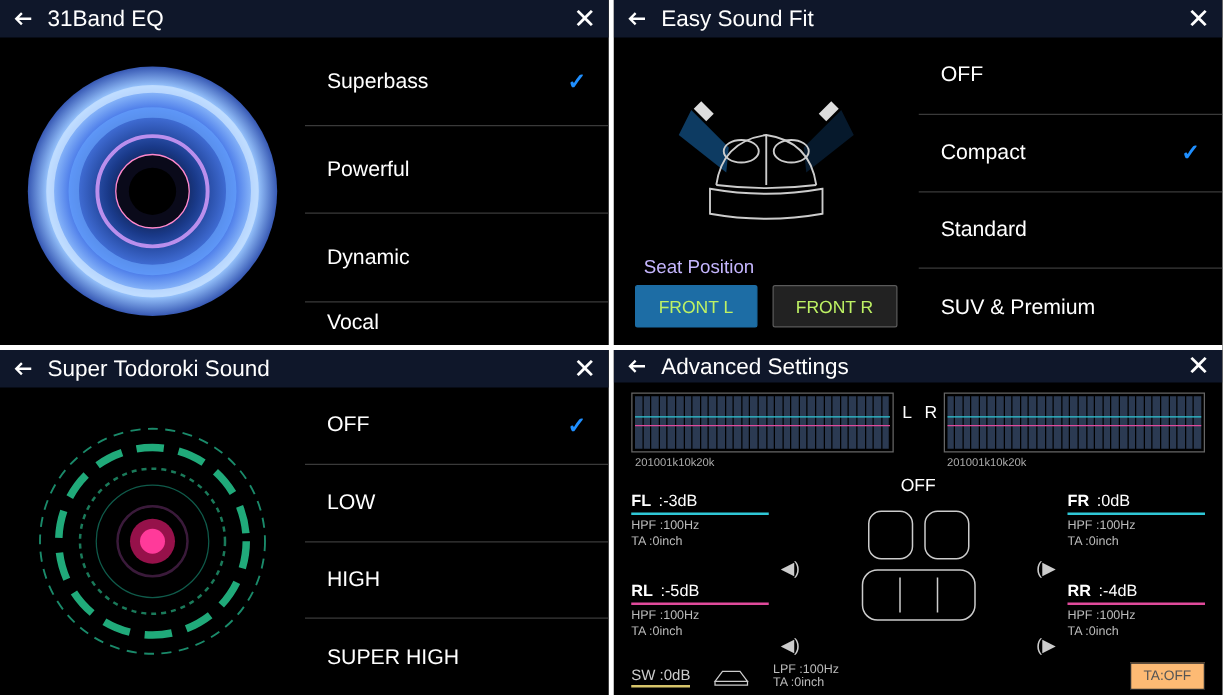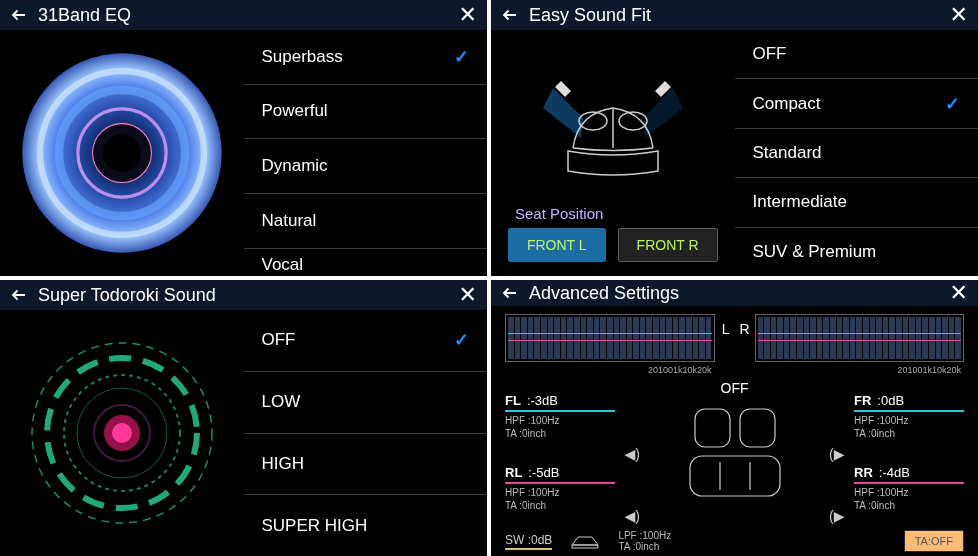--- a/index.html
+++ b/index.html
@@ -21,21 +21,21 @@
 .car-svg { flex: 1; width: 100%; display: flex; align-items: center; justify-content: center; }
 .seat-label { font-size: 15px; color: #c4b5fd; align-self: flex-start; margin-bottom: 6px; margin-left: 10px; }
 .seat-buttons { display: flex; gap: 12px; }
 .seat-btn { padding: 8px 18px; border: 1px solid #5a5a5a; background: #222; color: #bef264; font-size: 14px; border-radius: 2px; cursor: pointer; }
 .seat-btn.active { background: #1d6da5; border-color: #1d6da5; }
 
 .adv-body { flex: 1; display: flex; flex-direction: column; padding: 8px 14px 6px 14px; font-size: 11px; }
 .spectrum-row { display: flex; gap: 40px; height: 48px; margin-bottom: 8px; }
 .spectrum { flex: 1; position: relative; border: 1px solid #666; background: #000; }
 .spectrum .lrlabel { position: absolute; right: -16px; top: 6px; font-size: 14px; }
-.spectrum .ticks { position: absolute; bottom: -14px; left: 0; right: 0; display: flex; justify-content: flex-end; font-size: 9px; color: #aaa; padding: 0 2px;}
+.spectrum .ticks { position: absolute; bottom: -14px; left: 0; right: 0; display: flex; justify-content: flex-start; font-size: 9px; color: #aaa; padding: 0 2px;}
 .spectrum .bars { position: absolute; inset: 2px; display: flex; align-items: stretch; gap: 1px; }
 .spectrum .bars i { flex: 1; background: #2b3a52; }
 .spectrum .line { position: absolute; left: 2px; right: 2px; height: 1px; background: #2fc7d6; top: 40%; }
 .spectrum .line2 { position: absolute; left: 2px; right: 2px; height: 1px; background: #e04a9b; top: 55%; }
 .mid-row { flex: 1; display: flex; gap: 8px; margin-top: 10px;}
 .col { display: flex; flex-direction: column; justify-content: space-around; width: 110px; font-size: 11px;}
 .chblock .chlabel { display: flex; align-items: baseline; gap: 6px; }
 .chblock .chname { font-size: 13px; font-weight: 600; }
 .chblock .chval { font-size: 13px; }
 .chblock .underline { height: 2px; margin-top: 2px; margin-bottom: 2px;}
@@ -97,23 +97,20 @@
         <div class="item">
             <span class="lbl">Superbass</span>
             <span class="chk">✓</span>
           </div>
         <div class="item">
             <span class="lbl">Powerful</span>
           </div>
         <div class="item">
             <span class="lbl">Dynamic</span>
           </div>
-        <div class="item">
-            <span class="lbl">Natural</span>
-          </div>
         <div class="item last-partial" style="flex:0.4; align-items:flex-start; padding-top:6px;">
             <span class="lbl">Vocal</span>
           </div>
       </div>
     </div>
   </div>
 
   <div class="panel">
     <div class="titlebar">
       <span class="back">
@@ -152,23 +149,20 @@
         <div class="item">
             <span class="lbl">OFF</span>
           </div>
         <div class="item">
             <span class="lbl">Compact</span>
             <span class="chk">✓</span>
           </div>
         <div class="item">
             <span class="lbl">Standard</span>
           </div>
-        <div class="item">
-            <span class="lbl">Intermediate</span>
-          </div>
         <div class="item last-partial">
             <span class="lbl">SUV &amp; Premium</span>
           </div>
       </div>
     </div>
   </div>
 
   <div class="panel">
     <div class="titlebar">
       <span class="back">

